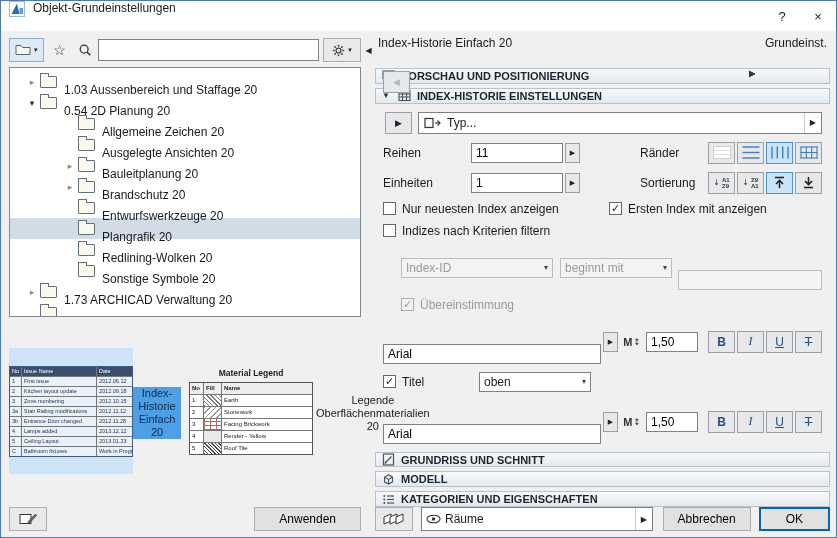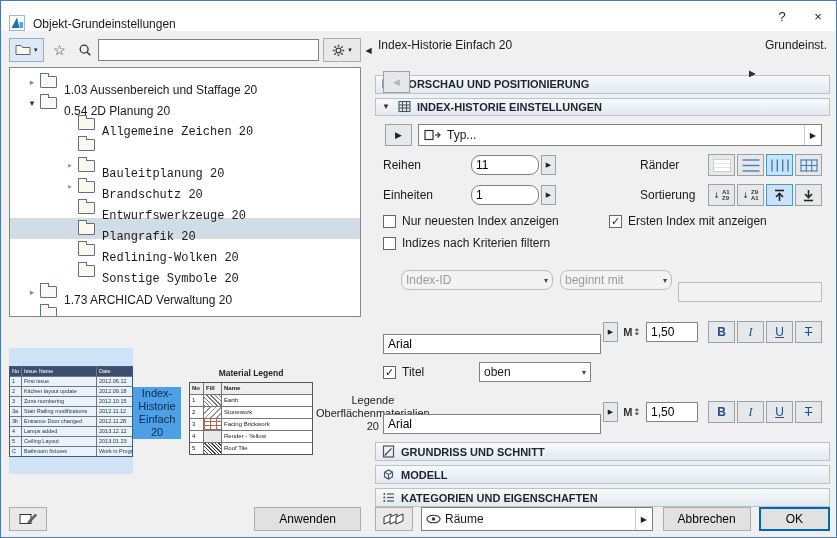--- a/index.html
+++ b/index.html
@@ -1,20 +1,20 @@
 <!DOCTYPE html>
 <html><head>
 <meta charset="utf-8">
 <style>
 *{margin:0;padding:0;box-sizing:border-box;}
 html,body{width:837px;height:538px;overflow:hidden;}
 body{font-family:"Liberation Sans","DejaVu Sans",sans-serif;font-size:12px;color:#1a1a1a;background:#fff;}
 .window{position:relative;width:837px;height:538px;background:#f0f0f0;border:1px solid #4a7ab5;}
 
-.titlebar{position:absolute;left:0;top:0;right:0;height:30px;background:#fff;display:flex;align-items:flex-end;padding-left:8px;}
+.titlebar{position:absolute;left:0;top:0;right:0;height:30px;background:#fff;display:flex;align-items:flex-start;padding-left:8px;}
 .title{margin-left:8px;}
 .tb-spacer{flex:1;}
 .tb-sys{width:36px;height:30px;border:none;background:transparent;font-size:13px;font-family:inherit;color:#222;}
 
 .left{position:absolute;left:8px;top:36px;width:352px;height:494px;display:flex;flex-direction:column;}
 .toolbar{display:flex;align-items:center;gap:4px;height:26px;margin-bottom:4px;}
 .tb-btn{height:24px;border:1px solid #8fafd0;background:#dce9f7;display:flex;align-items:center;justify-content:center;gap:3px;padding:0 5px;}
 .tb-star{width:24px;height:24px;border:none;background:transparent;font-size:14px;color:#333;display:flex;align-items:center;justify-content:center;}
 .tb-star::before{content:"☆";}
 .search-ic{width:18px;display:flex;justify-content:center;}
@@ -22,21 +22,21 @@
 .gear-btn{width:38px;height:24px;border:1px solid #adadad;background:#e9e9e9;display:flex;align-items:center;justify-content:center;gap:3px;}
 .caret-dn{font-size:7px;color:#222;}
 .caret-dn::before{content:"▾";}
 .collapse-btn{position:absolute;left:361px;top:40px;width:13px;height:18px;border:none;background:transparent;font-size:8px;color:#222;padding:0;}
 .collapse-btn::before{content:"◀";}
 
 .tree{height:250px;border:1px solid #828790;background:#fff;overflow:hidden;padding-top:3px;}
 .tree-row{height:21px;display:flex;align-items:center;}
 .tree-row.selected{background:#d2dce6;}
 .lvl1{padding-left:14px;}
-.lvl2{padding-left:52px;font-family:Liberation Mono, monospace;}
+.lvl2{padding-left:52px;}
 .exp{width:16px;font-size:9px;color:#8a8a8a;text-align:center;flex:none;}
 .exp.expanded{color:#2b2b2b;}
 .exp.collapsed::before{content:"▸";}
 .exp.expanded::before{content:"▾";}
 .folder-ic{width:17px;height:12px;border:1px solid #61707c;background:#fbf9ee;border-radius:1px;position:relative;margin-right:7px;flex:none;}
 .folder-ic::before{content:"";position:absolute;left:-1px;top:-4px;width:7px;height:3px;background:#fbf9ee;border:1px solid #61707c;border-bottom:none;border-radius:1px 1px 0 0;}
 .tlabel{white-space:nowrap;margin-top:16px;}
 
 .previews{display:flex;gap:8px;margin-top:6px;height:176px;}
 .preview-card{width:172px;display:flex;align-items:center;}
@@ -79,21 +79,21 @@
 .sb-arrow{width:10px;font-size:8px;color:#333;flex:none;}
 .sb-arrow.right::before{content:"▶";}
 .sb-arrow.down::before{content:"▼";}
 .sb-icon{display:flex;flex:none;}
 .content{padding-bottom:4px;}
 .row{display:flex;align-items:center;margin:8px 8px 0 8px;}
 .row.ind{margin-left:26px;}
 .flabel{font-size:12px;}
 .w88{width:88px;flex:none;}
 .tinput{height:20px;border:1px solid #808080;background:#fff;font:inherit;padding:0 4px;}
-.tinput.w88{width:68px;flex:none;border-radius:9px;}
+.tinput.w88{width:92px;flex:none;}
 .tinput.w52{width:52px;flex:none;}
 .tinput:disabled{background:#f3f3f3;border-color:#bcbcbc;}
 .grow{flex:1;min-width:0;margin-top:24px;}
 .pop-btn{width:15px;height:20px;border:1px solid #9aa0a6;background:#e6e8ea;margin-left:2px;font-size:7px;display:flex;align-items:center;justify-content:center;padding:0;color:#222;flex:none;}
 .pop-btn::before{content:"▶";}
 .rightcol-label{margin-left:auto;width:68px;flex:none;}
 .btn-group{display:flex;gap:2px;flex:none;}
 .tog{width:27px;height:22px;border:1px solid #9aa0a6;background:#e6e8ea;display:flex;align-items:center;justify-content:center;padding:0;font:inherit;}
 .tog.on{background:#cbe3f8;border-color:#4f93d2;}
 .fmt{color:#214f86;font-size:12px;}
@@ -110,21 +110,21 @@
 .pop-in::before{content:"▶";}
 .cb-row{display:flex;align-items:center;gap:6px;font-size:12px;}
 .cb{width:13px;height:13px;border:1px solid #666;background:#fff;display:flex;align-items:center;justify-content:center;font-size:11px;line-height:1;color:#222;flex:none;}
 .cb.checked::before{content:"✓";}
 .cb-row.dis{color:#9a9a9a;}
 .cb-row.dis .cb{border-color:#ababab;background:#f2f2f2;color:#9a9a9a;}
 .col1{width:226px;flex:none;}
 .combo{height:20px;border:1px solid #808080;background:#fff;display:flex;align-items:center;padding:0 4px;gap:4px;flex:none;}
 .combo .carr{margin-left:auto;font-size:8px;color:#444;}
 .combo .carr::before{content:"▾";}
-.combo.dis{background:#f3f3f3;border-color:#bcbcbc;color:#9a9a9a;border-radius:8px;}
+.combo.dis{background:#f3f3f3;border-color:#bcbcbc;color:#9a9a9a;}
 .mh{width:24px;display:flex;align-items:center;justify-content:center;color:#333;font-weight:bold;font-size:11px;flex:none;margin:0 2px;}
 .mh::before{content:"M";}
 .mh::after{content:"↕";font-weight:normal;font-size:9px;margin-left:1px;font-family:"DejaVu Sans",sans-serif;}
 .sort-g{display:flex;align-items:center;gap:2px;}
 .sort-letters{font-size:6px;line-height:6px;font-weight:bold;color:#333;white-space:pre;text-align:left;}
 .sl-az::before{content:"A1\A Z9";}
 .sl-za::before{content:"Z9\A A1";}
 .sort-arr{font-size:8px;color:#333;font-family:"DejaVu Sans",sans-serif;}
 .sort-arr.down::before{content:"↓";}
 .right-footer{margin-top:auto;display:flex;align-items:center;gap:8px;}
@@ -201,20 +201,21 @@
           <span class="tlabel">0.54 2D Planung 20</span>
         </div>
       <div class="tree-row lvl2">
           <span class="exp"></span>
           <span class="folder-ic"></span>
           <span class="tlabel">Allgemeine Zeichen 20</span>
         </div>
       <div class="tree-row lvl2">
           <span class="exp"></span>
           <span class="folder-ic"></span>
+          <span class="tlabel">Ausgelegte Ansichten 20</span>
         </div>
       <div class="tree-row lvl2">
           <span class="exp collapsed"></span>
           <span class="folder-ic"></span>
           <span class="tlabel">Bauleitplanung 20</span>
         </div>
       <div class="tree-row lvl2">
           <span class="exp collapsed"></span>
           <span class="folder-ic"></span>
           <span class="tlabel">Brandschutz 20</span>
@@ -517,20 +518,26 @@
             <span>Index-ID</span>
             <span class="carr"></span>
           </div>
         <div class="combo dis" style="width:112px;margin-left:7px">
             <span>beginnt mit</span>
             <span class="carr"></span>
           </div>
         <input class="tinput grow" style="margin-left: 6px;" disabled="" value="">
       </div>
 
+      <div class="row ind">
+        <label class="cb-row dis">
+            <span class="cb checked"></span>
+            <span>Übereinstimmung</span>
+          </label>
+      </div>
 
 
       <div class="row">
         <input class="tinput grow" value="Arial" style="">
         <button class="pop-btn"></button>
         <span class="mh"></span>
         <input class="tinput w52" value="1,50" style="">
         <div class="btn-group" style="margin-left:10px">
           <button class="tog fmt fmt-b">B</button>
           <button class="tog fmt fmt-i">I</button>

